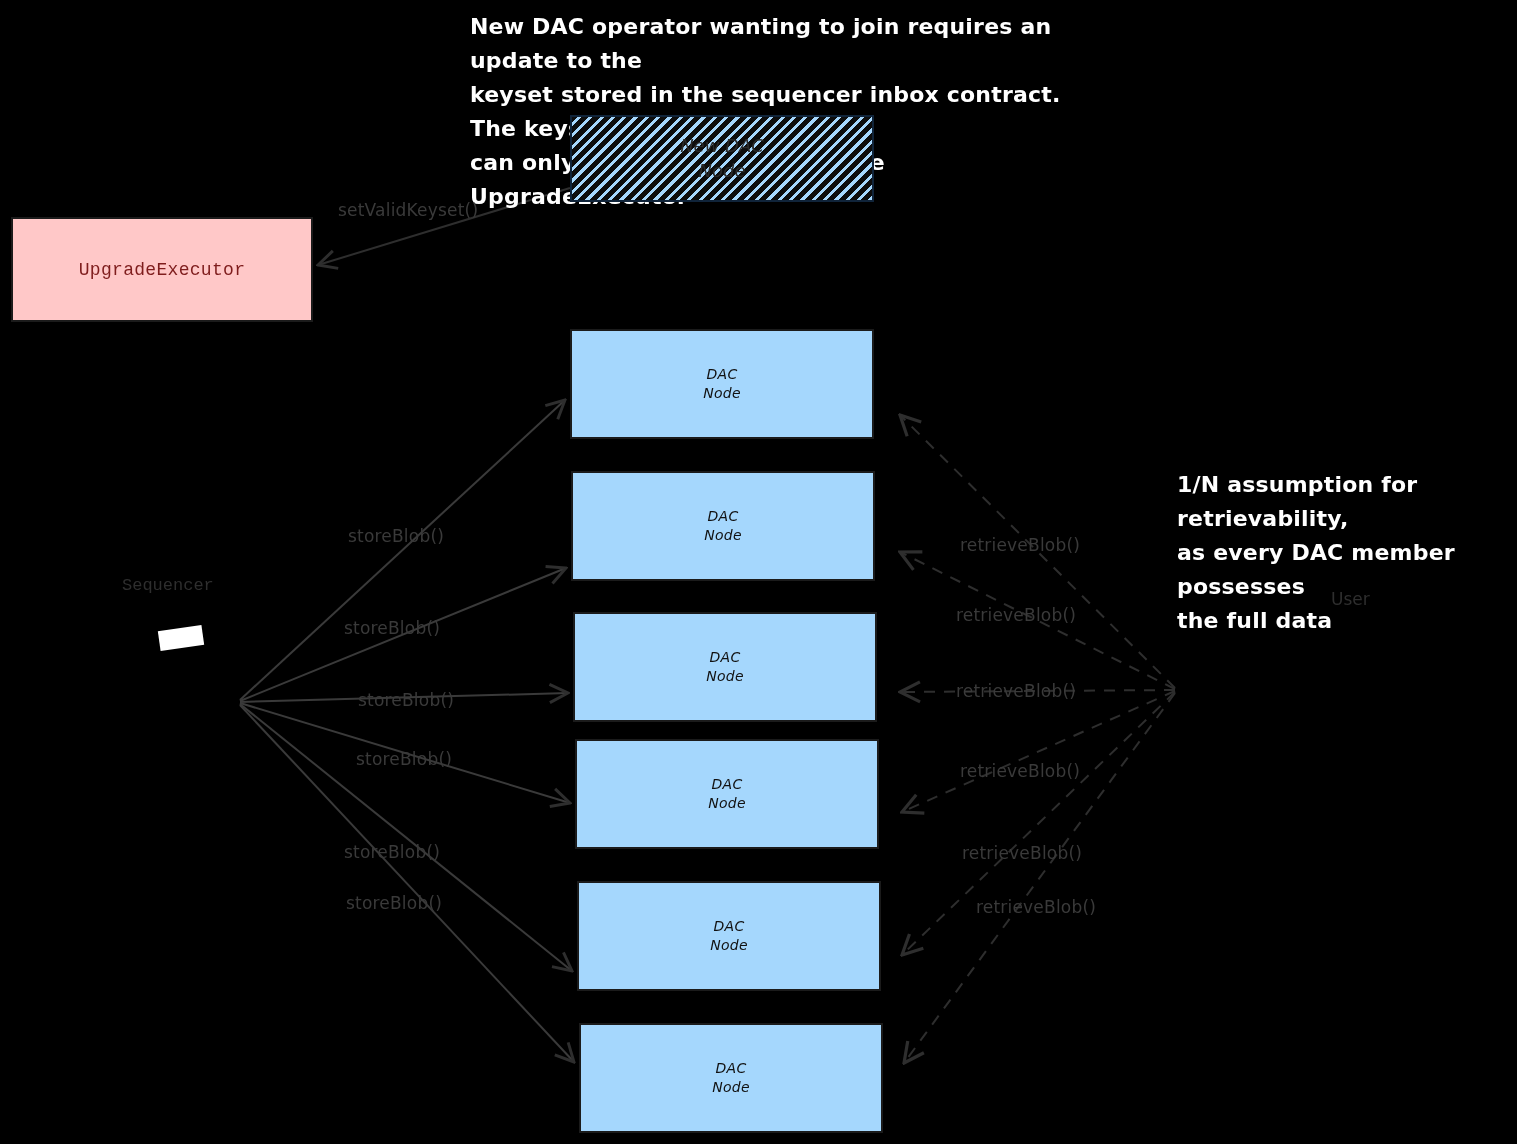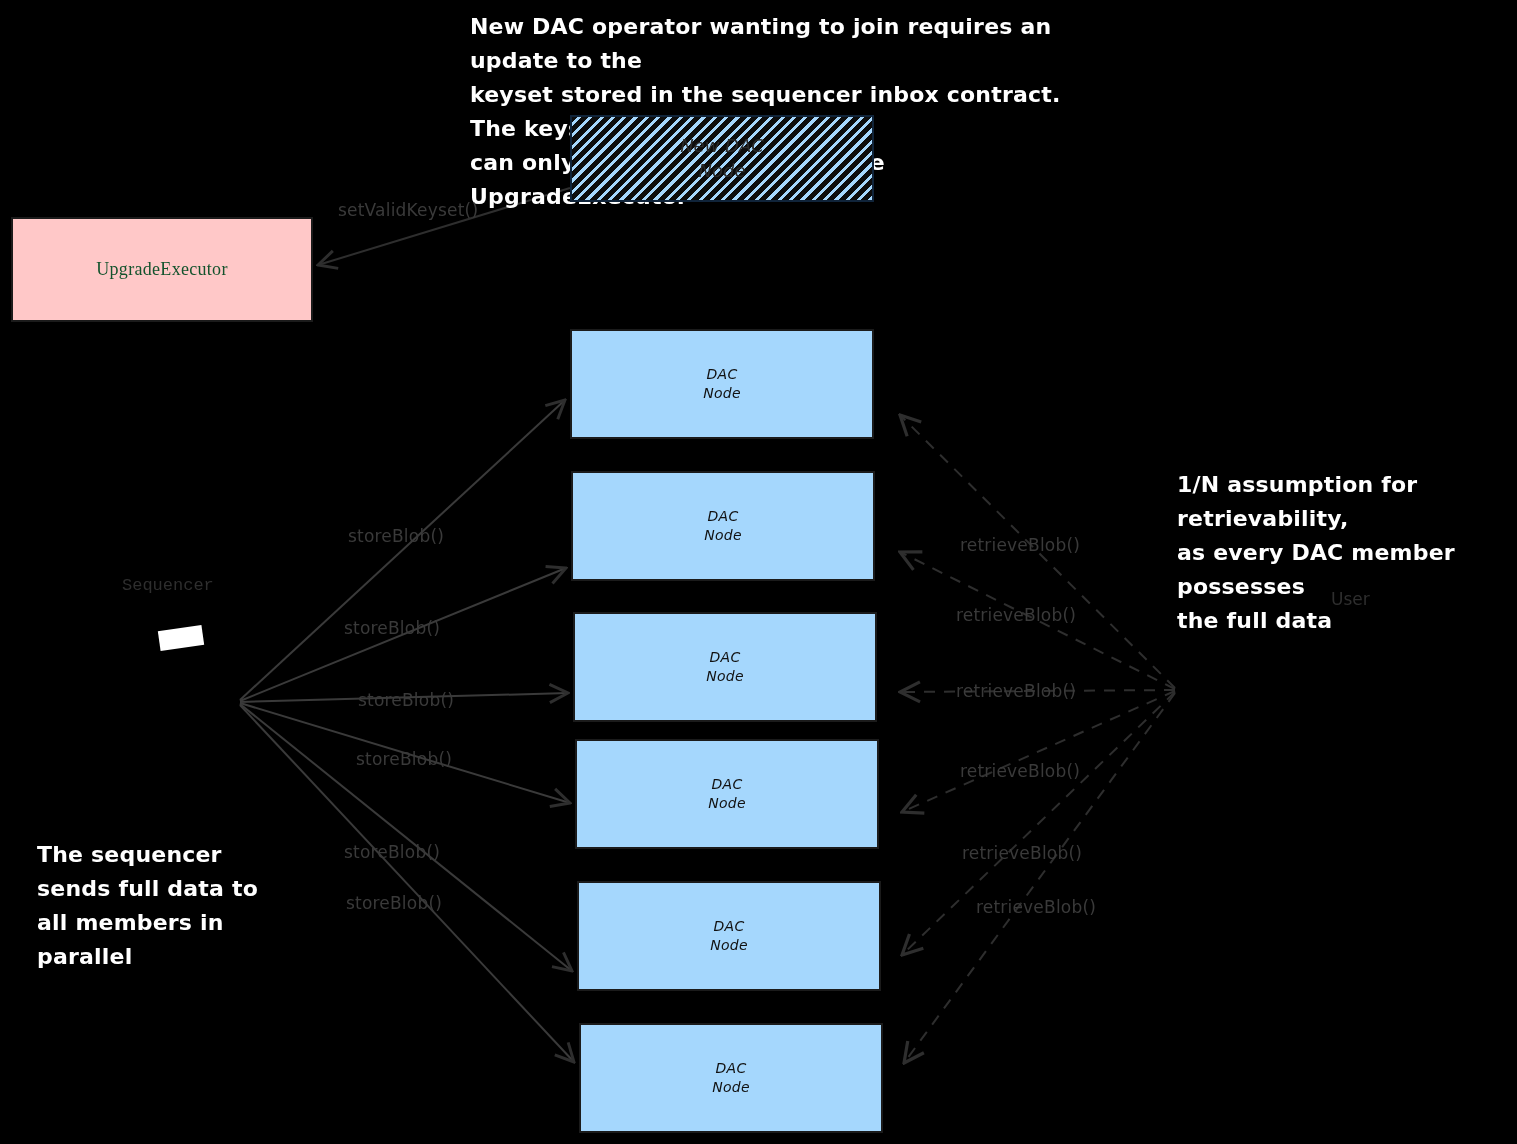--- a/index.html
+++ b/index.html
@@ -12,21 +12,21 @@
   .node-box{position:absolute;background:#a5d7fd;border:2px solid #1b1b1b;
             box-sizing:border-box;display:flex;align-items:center;
             justify-content:center;}
   .node-label{color:#111;font-size:14px;line-height:1.35;text-align:center;
               font-family:"DejaVu Sans",sans-serif;font-style:italic;
               letter-spacing:.3px;white-space:pre-line;}
 
   .exec-box{position:absolute;left:11px;top:217px;width:302px;height:105px;
             background:#ffc8c8;border:2px solid #1b1b1b;box-sizing:border-box;
             display:flex;align-items:center;justify-content:center;}
-  .exec-label{color:#14532d;font-size:18px;font-family:Liberation Serif, serif;
+  .exec-label{color:#7f1d1d;font-size:18px;font-family:Liberation Mono, monospace;
               letter-spacing:.3px;}
 
   .hatch-box{position:absolute;left:570px;top:115px;width:304px;height:87px;
              box-sizing:border-box;border:2px solid #10243a;
              background:
                repeating-linear-gradient(-45deg,
                  #a5d7fd 0px,#a5d7fd 3px,
                  #0d0d0d 3px,#0d0d0d 8px);
              display:flex;align-items:center;justify-content:center;}
   .hatch-label{color:#2a2a2a;font-size:18px;line-height:1.35;text-align:center;
@@ -138,17 +138,14 @@
   <div class="edge-label" style="left:956px;top:605px;">retrieveBlob()</div>
   <div class="edge-label" style="left:956px;top:681px;">retrieveBlob()</div>
   <div class="edge-label" style="left:960px;top:761px;">retrieveBlob()</div>
   <div class="edge-label" style="left:962px;top:843px;">retrieveBlob()</div>
   <div class="edge-label" style="left:976px;top:897px;">retrieveBlob()</div>
 
   <div class="anno" style="left:1177px;top:468px;width:330px;">1/N assumption for retrievability,
 as every DAC member possesses
 the full data</div>
 
-  <div class="anno" style="left:37px;top:838px;width:240px;">The sequencer
-sends full data to
-all members in parallel</div>
 
 </div>
 
 </body></html>

